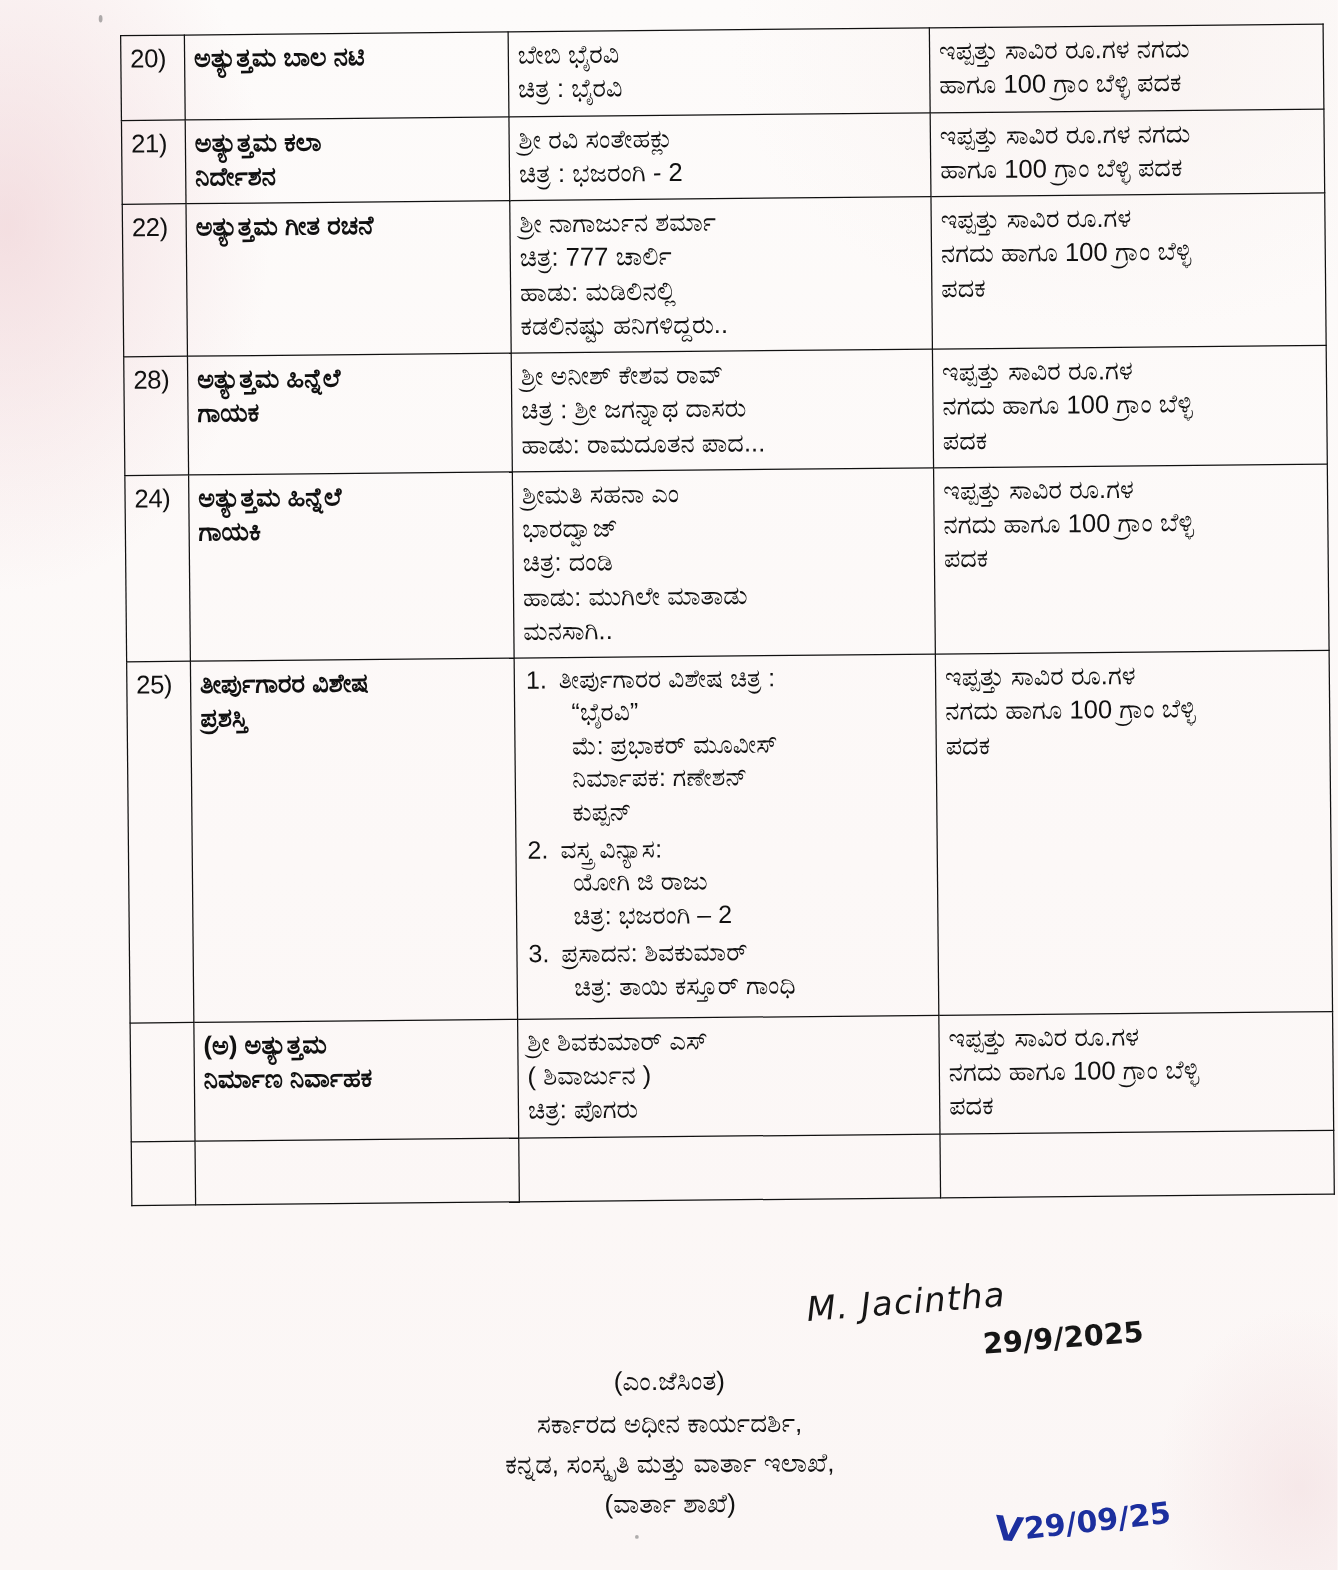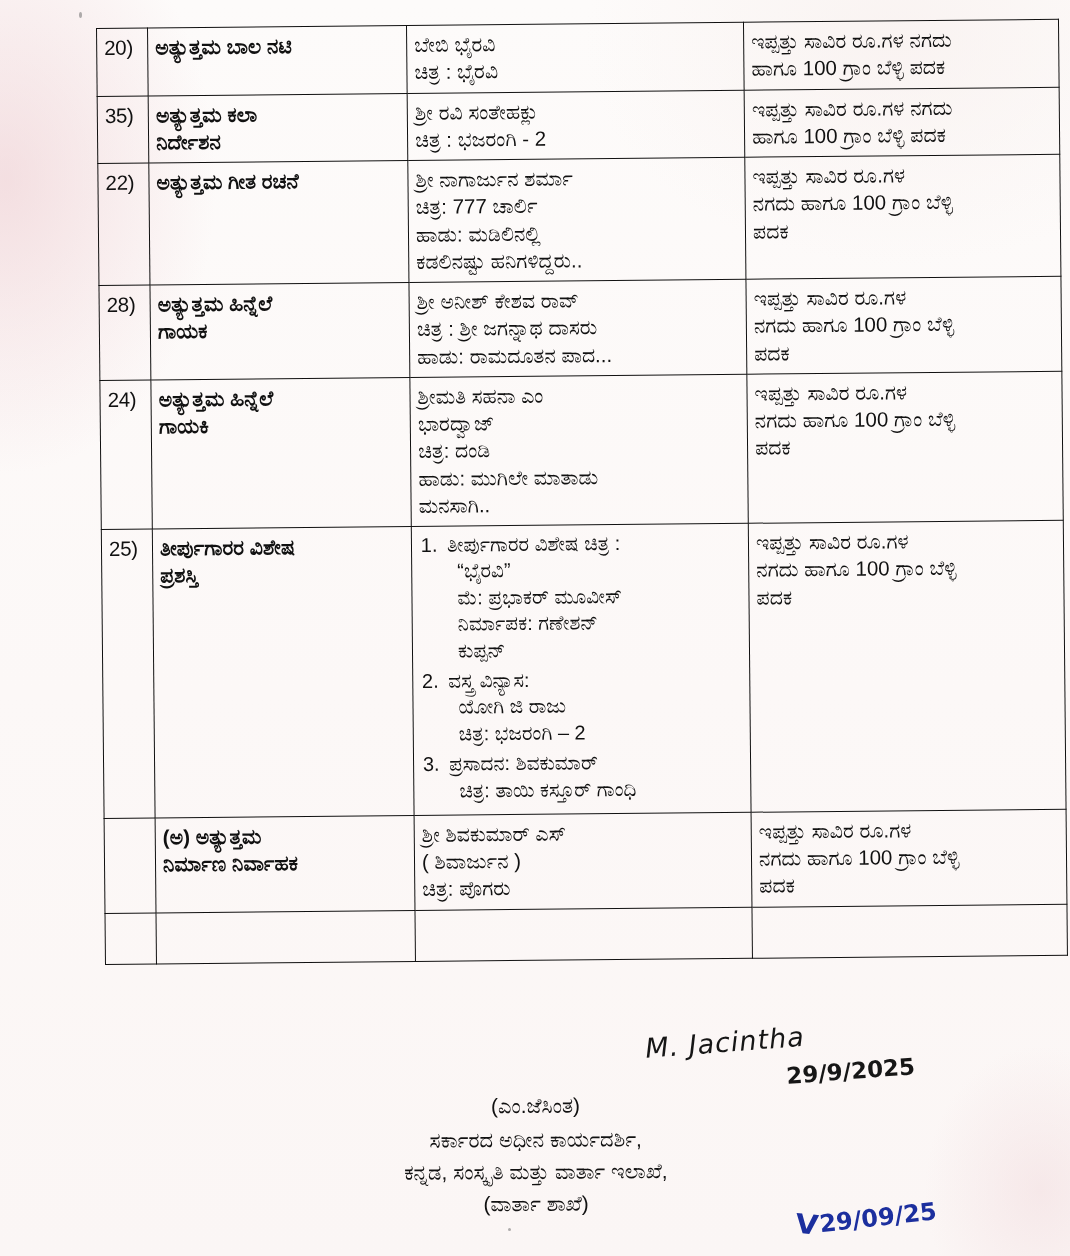--- a/index.html
+++ b/index.html
@@ -165,21 +165,21 @@
             <span class="ln">ಬೇಬಿ ಭೈರವಿ</span>
             <span class="ln">ಚಿತ್ರ : ಭೈರವಿ</span>
           </td>
           <td class="prize">
             <span class="ln">ಇಪ್ಪತ್ತು ಸಾವಿರ ರೂ.ಗಳ ನಗದು</span>
             <span class="ln">ಹಾಗೂ 100 ಗ್ರಾಂ ಬೆಳ್ಳಿ ಪದಕ</span>
           </td>
         </tr>
 
         <tr>
-          <td class="sl mid">35)</td>
+          <td class="sl mid">21)</td>
           <td class="cat">
             <span class="ln">ಅತ್ಯುತ್ತಮ ಕಲಾ</span>
             <span class="ln">ನಿರ್ದೇಶನ</span>
           </td>
           <td class="win">
             <span class="ln">ಶ್ರೀ ರವಿ ಸಂತೇಹಕ್ಲು</span>
             <span class="ln">ಚಿತ್ರ : ಭಜರಂಗಿ - 2</span>
           </td>
           <td class="prize">
             <span class="ln">ಇಪ್ಪತ್ತು ಸಾವಿರ ರೂ.ಗಳ ನಗದು</span>

